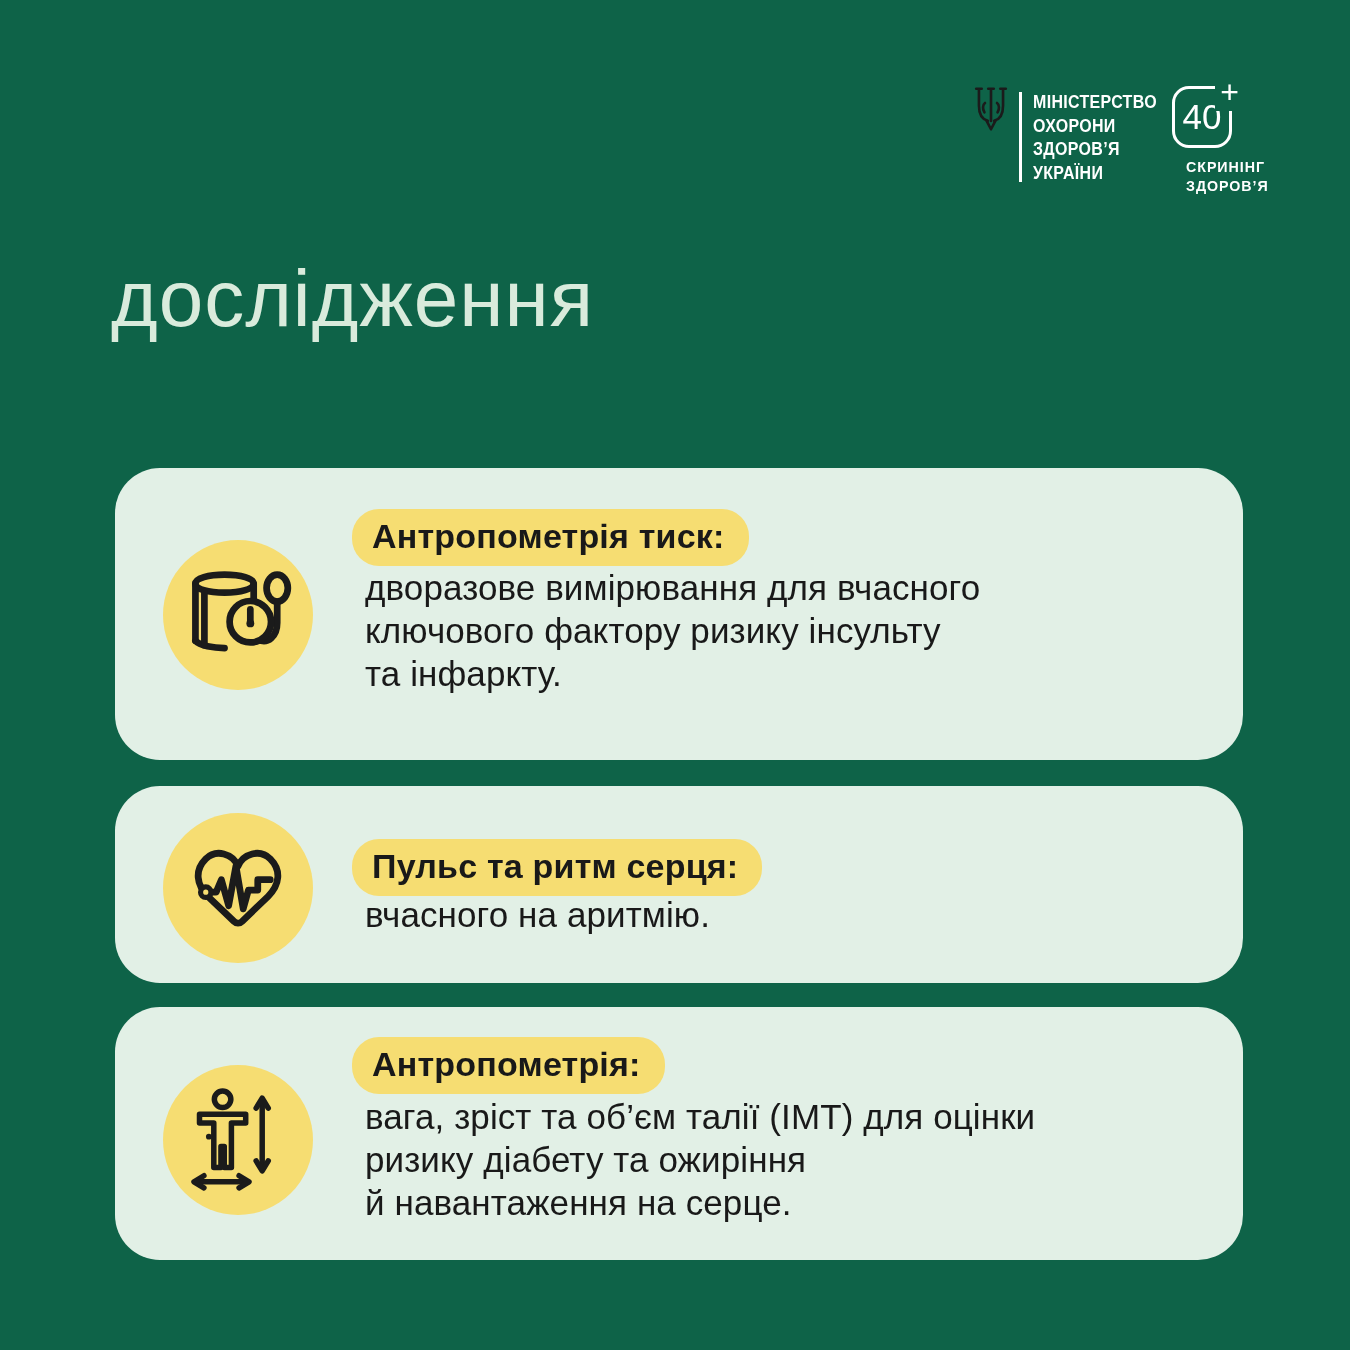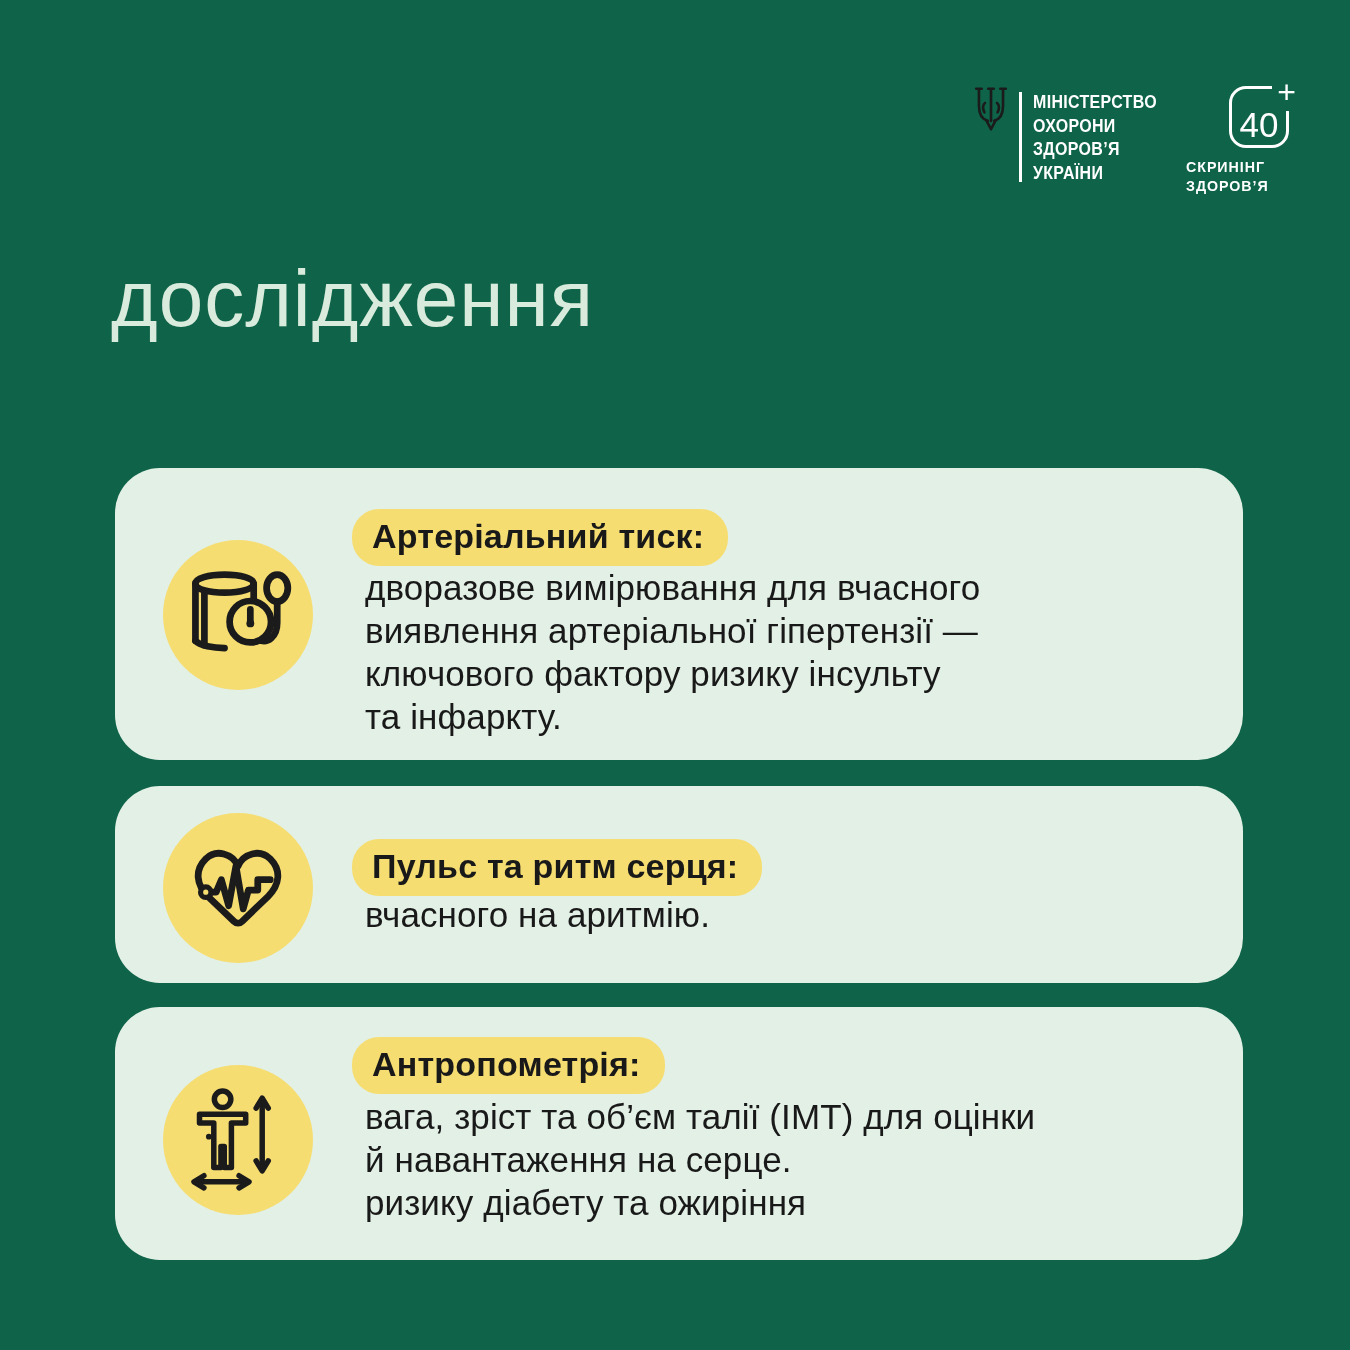--- a/index.html
+++ b/index.html
@@ -21,23 +21,23 @@
   
   .tryzub{position:absolute;left:972px;top:86px;width:38px;height:46px;}
   .logo-divider{position:absolute;left:1019px;top:92px;width:2.5px;height:90px;background:var(--logo-text);}
   .ministry{
     position:absolute;left:1033px;top:90px;
     color:var(--logo-text);font-weight:700;font-size:19px;line-height:23.5px;
     letter-spacing:.4px;transform:scaleX(.84);transform-origin:left top;
     white-space:nowrap;
   }
   .badge{
-    position:absolute;left:1229px;top:86px;width:60px;height:62px;
+    position:absolute;left:1172px;top:86px;width:60px;height:62px;
     border:3px solid var(--logo-text);border-radius:17px;
-    display:flex;align-items:flex-end;justify-content:center;
+    display:flex;align-items:center;justify-content:center;
   }
   .badge-number{color:var(--logo-text);font-size:35px;font-weight:400;letter-spacing:0;}
   .badge-plus{
     position:absolute;top:-14px;right:-12px;
     background:var(--background);padding:1px 2px 3px 5px;
     color:var(--logo-text);font-size:32px;font-weight:400;line-height:1;
   }
   .badge-label{
     position:absolute;left:1186px;top:157px;
     color:var(--logo-text);font-size:15px;line-height:19px;font-weight:700;
@@ -143,24 +143,23 @@
           <path d="M12 73 C16 77.5 28 79.5 38 79.5"></path>
           <path d="M20 29.5 V77"></path>
           <ellipse cx="85" cy="26" rx="9.5" ry="12"></ellipse>
           <path d="M85 38 V57 C85 69.5 76.5 76 68 72 C61.5 69 60.5 61.5 65 57.5"></path>
         </g>
         <circle class="yellowfill" cx="61" cy="56" r="18.5" stroke-width="6"></circle>
         <path class="stroke" stroke-width="6" d="M61 56 V45"></path>
         <circle class="fill" cx="61" cy="57.5" r="3.5"></circle>
       </svg>
     </div>
-    <div class="card-heading">Артеріальний тиск:</div>
+    <div class="card-heading">Антропометрія тиск:</div>
     <div class="card-body">
       <div>дворазове вимірювання для вчасного</div>
-      <div>виявлення артеріальної гіпертензії —</div>
       <div>ключового фактору ризику інсульту</div>
       <div>та інфаркту.</div>
     </div>
   </section>
 
   <section class="card card-2">
     <div class="icon-circle">
       <svg class="icon-svg" width="104" height="104" viewBox="0 0 100 100">
         <g class="stroke" stroke-width="6.5">
           <path d="M50 29 C45 17 29 12 19 22 C8 33 10 47 21 58 L46 82 C48.5 84.5 51.5 84.5 54 82 L79 58 C90 47 92 33 81 22 C71 12 55 17 50 29 Z"></path>
@@ -189,18 +188,18 @@
           <path d="M66.5 69 L72 78 L77.5 69"></path>
           <path d="M12 88 H58"></path>
           <path d="M19 82.5 L10 88 L19 93.5"></path>
           <path d="M51 82.5 L60 88 L51 93.5"></path>
         </g>
       </svg>
     </div>
     <div class="card-heading">Антропометрія:</div>
     <div class="card-body">
       <div>вага, зріст та об’єм талії (ІМТ) для оцінки</div>
+      <div>ризику діабету та ожиріння</div>
       <div>й навантаження на серце.</div>
-      <div>ризику діабету та ожиріння</div>
     </div>
   </section>
 
 </div>
 
 </body></html>

